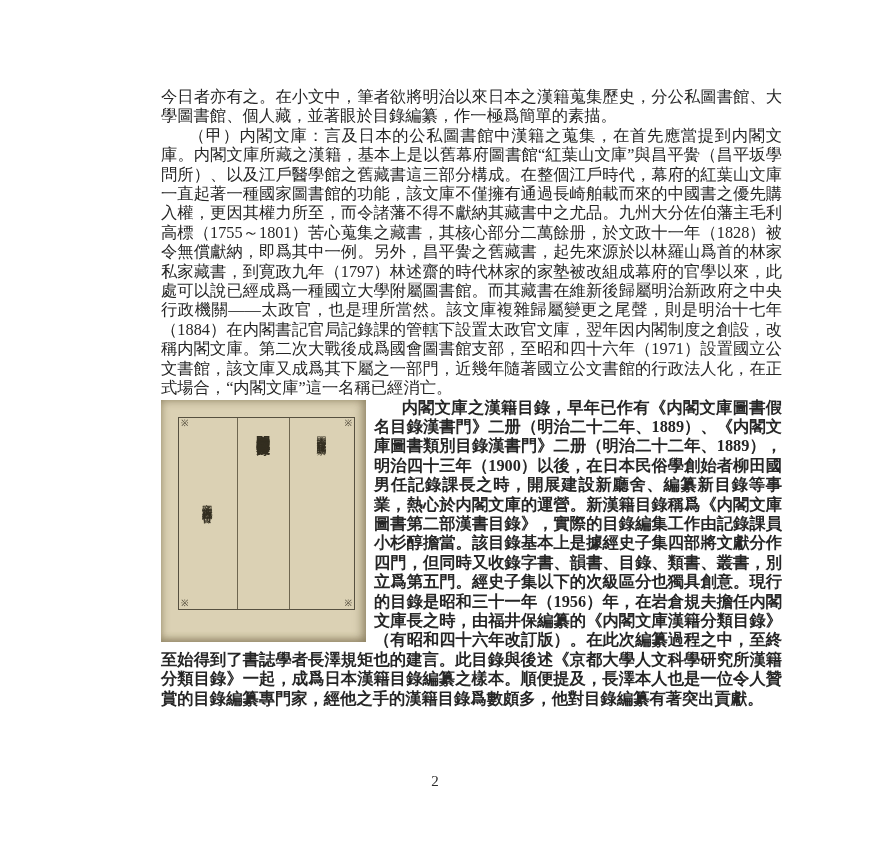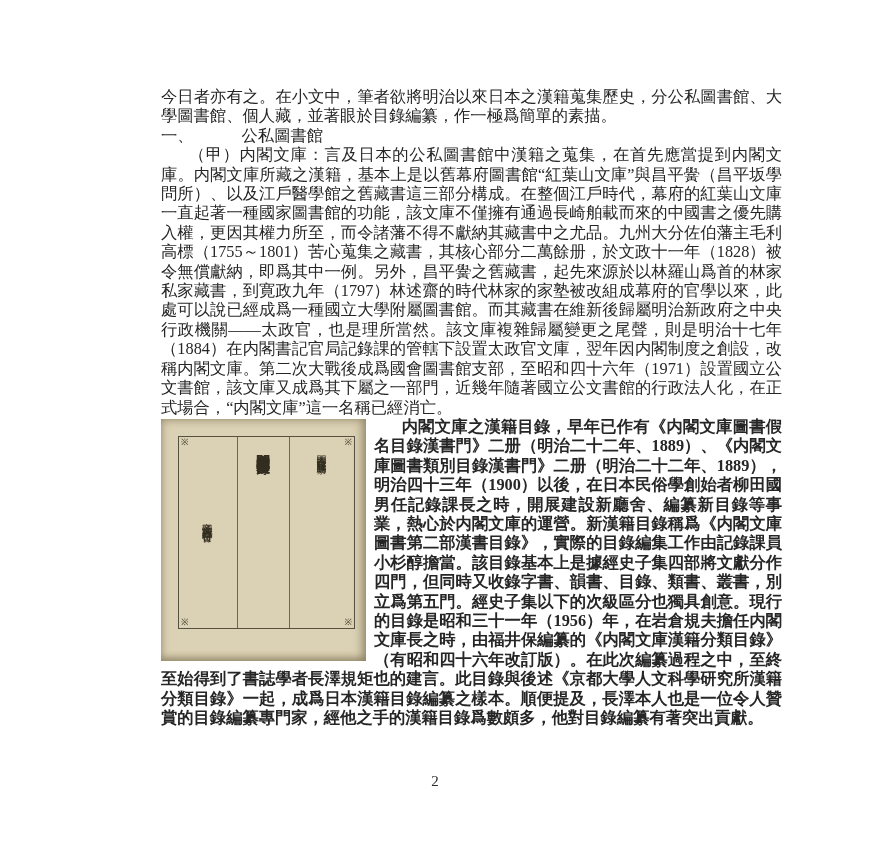--- a/index.html
+++ b/index.html
@@ -89,21 +89,20 @@
   }
 </style>
 </head>
 <body>
 
 <div class="page">
   <div class="content">
 
     <p>今日者亦有之。在小文中，筆者欲將明治以來日本之漢籍蒐集歷史，分公私圖書館、大學圖書館、個人藏，並著眼於目錄編纂，作一極爲簡單的素描。</p>
 
-    <p class="heading"><span>一、</span><span class="heading-title">公私圖書館</span></p>
 
     <p class="para-main">（甲）内閣文庫：言及日本的公私圖書館中漢籍之蒐集，在首先應當提到内閣文庫。内閣文庫所藏之漢籍，基本上是以舊幕府圖書館“紅葉山文庫”與昌平黌（昌平坂學問所）、以及江戶醫學館之舊藏書這三部分構成。在整個江戶時代，幕府的紅葉山文庫一直起著一種國家圖書館的功能，該文庫不僅擁有通過長崎舶載而來的中國書之優先購入權，更因其權力所至，而令諸藩不得不獻納其藏書中之尤品。九州大分佐伯藩主毛利高標（1755～1801）苦心蒐集之藏書，其核心部分二萬餘册，於文政十一年（1828）被令無償獻納，即爲其中一例。另外，昌平黌之舊藏書，起先來源於以林羅山爲首的林家私家藏書，到寛政九年（1797）林述齋的時代林家的家塾被改組成幕府的官學以來，此處可以說已經成爲一種國立大學附屬圖書館。而其藏書在維新後歸屬明治新政府之中央行政機關——太政官，也是理所當然。該文庫複雜歸屬變更之尾聲，則是明治十七年（1884）在内閣書記官局記錄課的管轄下設置太政官文庫，翌年因内閣制度之創設，改稱内閣文庫。第二次大戰後成爲國會圖書館支部，至昭和四十六年（1971）設置國立公文書館，該文庫又成爲其下屬之一部門，近幾年隨著國立公文書館的行政法人化，在正式場合，“内閣文庫”這一名稱已經消亡。</p>
 
     <div class="figure">
       <div class="cover-frame">
         <div class="divider d1"></div>
         <div class="divider d2"></div>
         <span class="corner-mark tl">※</span>
         <span class="corner-mark tr">※</span>
         <span class="corner-mark bl">※</span>

